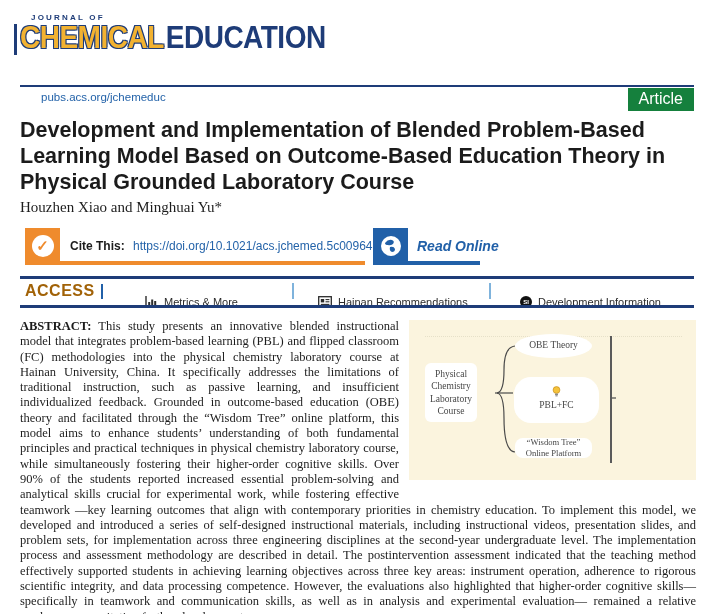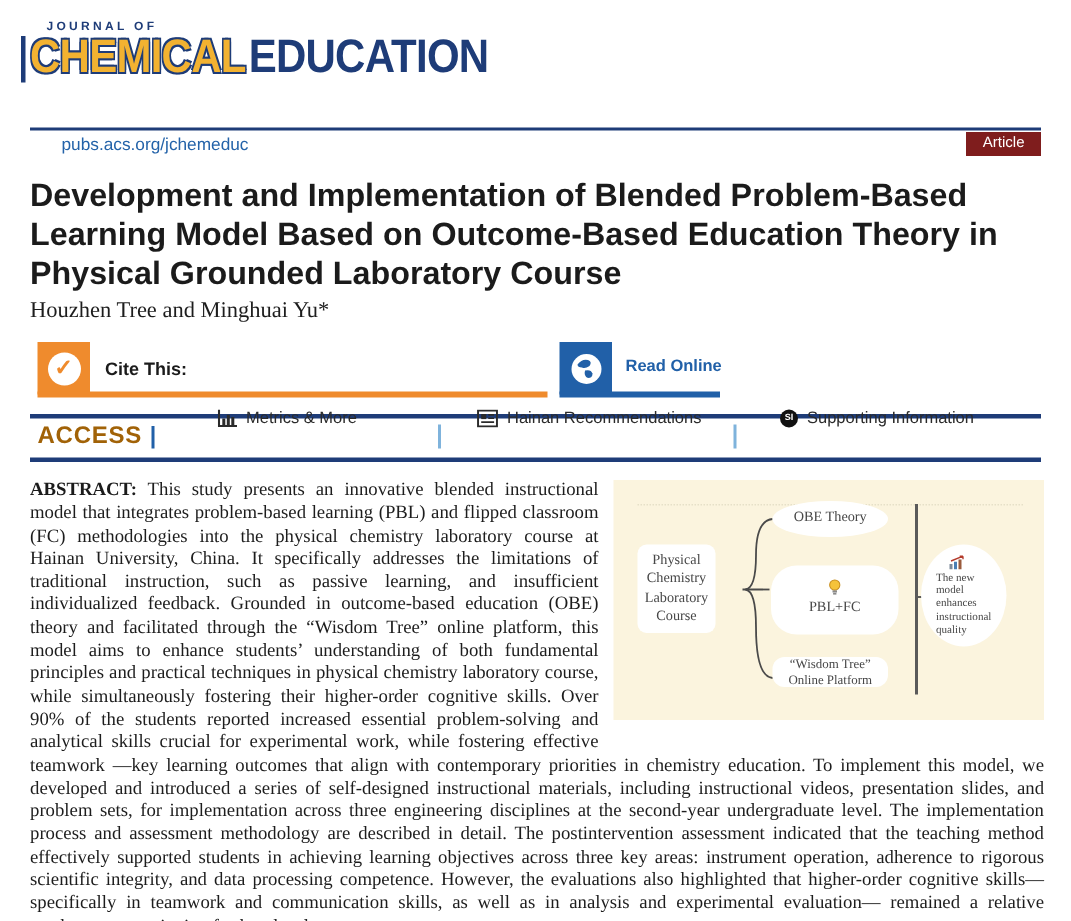--- a/index.html
+++ b/index.html
@@ -28,21 +28,21 @@
 
   .rule { position:absolute; left:20px; width:674px; background:#1e3c78; }
   #rule-top { top:85px; height:2px; }
 
   .site-url {
     position:absolute; left:20px; top:91px;
     font-size:11.5px; color:#2463a9; text-decoration:none;padding-left:21px;
   }
   .article-badge {
     position:absolute; right:20px; top:88px;
-    background:#7f1d1d; color:#fff; font-size:10px;
+    background:#15803d; color:#fff; font-size:16px;
     padding:2px 11px 3px 11px;
   }
 
   
   .title {
     position:absolute; left:20px; top:117px; width:680px;
     font-size:21.5px; font-weight:bold; color:#1b1b1b; line-height:1.22;
   }
   .authors {
     position:absolute; left:20px; top:199px;
@@ -68,33 +68,33 @@
     font-size:12px; color:#2463a9; text-decoration:none;
   }
   #cite-underline { position:absolute; left:25px; top:261px; width:340px; height:3.5px; background:#ef8b2d; }
 
   .read-iconbox {
     position:absolute; left:373px; top:228px; width:35px; height:35px;
     background:#2160a8; display:flex; align-items:center; justify-content:center; cursor:pointer;
   }
   .read-label {
     position:absolute; left:417px; top:238px;
-    font-size:11px; font-weight:bold; color:#2160a8; text-decoration:none;
+    font-size:14px; font-weight:bold; color:#2160a8; text-decoration:none;font-style:italic;
   }
   #read-underline { position:absolute; left:373px; top:261px; width:107px; height:3.5px; background:#2160a8; }
 
   
   #rule-acc-top { top:276px; height:2.5px; }
   #rule-acc-bot { top:305px; height:2.5px; }
   .access-word {
     position:absolute; left:25px; top:282px;
     font-size:16px; font-weight:bold; color:#a16207; letter-spacing:0.5px;
   }
   .access-vbar { position:absolute; left:101px; top:284px; width:2px; height:15px; background:#2160a8; }
-  .acc-item { position:absolute; top:273px; display:flex; align-items:center; gap:6px; cursor:pointer; }
+  .acc-item { position:absolute; top:296px; display:flex; align-items:center; gap:6px; cursor:pointer; }
   .acc-item span.lbl { font-size:11px; color:#2b2b2b; }
   #acc1 { left:145px; } #acc2 { left:318px; } #acc3 { left:520px; }
   .acc-sep { position:absolute; top:283px; width:1.5px; height:16px; background:#7fb3dc; }
   #sep1 { left:292px; } #sep2 { left:489px; }
   .si-circle {
     width:12px; height:12px; border-radius:50%; background:#111;
     color:#fff; font-size:6px; font-weight:bold;
     display:flex; align-items:center; justify-content:center;
   }
 
@@ -141,26 +141,27 @@
   <div class="mast-top">JOURNAL OF</div>
   <div class="mast-main">
     <span class="mast-chem">CHEMICAL</span><span class="mast-edu">EDUCATION</span>
   </div>
 
   <div class="rule" id="rule-top"></div>
   <a class="site-url" href="#">pubs.acs.org/jchemeduc</a>
   <div class="article-badge">Article</div>
 
   <h1 class="title">Development and Implementation of Blended Problem-Based Learning Model Based on Outcome-Based Education Theory in Physical Grounded Laboratory Course</h1>
-  <div class="authors">Houzhen Tree and Minghuai Yu*</div>
+  <div class="authors">Houzhen Xiao and Minghuai Yu*</div>
 
   <div class="cite-iconbox">
     <div class="check-circle">✓</div>
   </div>
   <div class="cite-label">Cite This:</div>
+  <a class="doi-link" href="#">https://doi.org/10.1021/acs.jchemed.5c00964</a>
   <div id="cite-underline"></div>
 
   <div class="read-iconbox">
     <svg class="svg-icon" width="22" height="22" viewBox="0 0 22 22">
       <circle cx="11" cy="11" r="10" fill="#ffffff"></circle>
       <path d="M5 8 Q8 4 12 5 Q15 6 13 9 Q10 11 8 10 Q5 10 5 8 Z" fill="#2160a8"></path>
       <path d="M10 12 Q14 11 15 14 Q15 17 12 17 Q9 16 10 12 Z" fill="#2160a8"></path>
     </svg>
   </div>
   <a class="read-label" href="#">Read Online</a>
@@ -188,21 +189,21 @@
       <line x1="7.5" y1="3.6" x2="11.4" y2="3.6" stroke="#2b2b2b" stroke-width="1.1"></line>
       <line x1="7.5" y1="5.8" x2="11.4" y2="5.8" stroke="#2b2b2b" stroke-width="1.1"></line>
       <line x1="2.8" y1="8.4" x2="11.4" y2="8.4" stroke="#2b2b2b" stroke-width="1.1"></line>
     </svg>
     <span class="lbl">Hainan Recommendations</span>
   </div>
   <div class="acc-sep" id="sep2"></div>
 
   <div class="acc-item" id="acc3">
     <div class="si-circle">SI</div>
-    <span class="lbl">Supporting Information</span>
+    <span class="lbl">Development Information</span>
   </div>
   <div class="rule" id="rule-acc-bot"></div>
 
   <div class="abstract">
 
     <div class="ga-figure">
       <div class="ga-dotted"></div>
 
       <svg class="ga-lines" viewBox="0 0 287 160">
         <path d="M 86 73 L 104 73" stroke="#4a4a4a" stroke-width="1.2" fill="none"></path>
@@ -224,31 +225,18 @@
           <rect x="3.4" y="9.2" width="2.2" height="1.2" fill="#8a8a8a"></rect>
         </svg>
         <span>PBL+FC</span>
       </div>
 
       <div class="ga-box" id="ga-wisdom">“Wisdom Tree”
 Online Platform</div>
 
       <div class="ga-vline"></div>
 
-      <div class="ga-box" id="ga-result">
-        <svg class="svg-icon" width="13" height="10" viewBox="0 0 13 10" style="margin-left:8px; margin-bottom:1px;">
-          <rect x="1" y="6" width="2" height="3.5" fill="#7d8a99"></rect>
-          <rect x="4" y="4.5" width="2" height="5" fill="#4a7fb5"></rect>
-          <rect x="7" y="3" width="2" height="6.5" fill="#9a5b3c"></rect>
-          <path d="M2 4 L10 0.8 M10 0.8 L7.8 0.8 M10 0.8 L10 2.8" stroke="#b33a2b" stroke-width="0.9" fill="none"></path>
-        </svg>
-        <span style="white-space:pre-line;">The new
-model
-enhances
-instructional
-quality</span>
-      </div>
     </div>
 
     <b class="abs-label">ABSTRACT:</b><span> This study presents an innovative blended instructional model that integrates problem-based learning (PBL) and flipped classroom (FC) methodologies into the physical chemistry laboratory course at Hainan University, China. It specifically addresses the limitations of traditional instruction, such as passive learning, and insufficient individualized feedback. Grounded in outcome-based education (OBE) theory and facilitated through the “Wisdom Tree” online platform, this model aims to enhance students’ understanding of both fundamental principles and practical techniques in physical chemistry laboratory course, while simultaneously fostering their higher-order cognitive skills. Over 90% of the students reported increased essential problem-solving and analytical skills crucial for experimental work, while fostering effective teamwork —key learning outcomes that align with contemporary priorities in chemistry education. To implement this model, we developed and introduced a series of self-designed instructional materials, including instructional videos, presentation slides, and problem sets, for implementation across three engineering disciplines at the second-year undergraduate level. The implementation process and assessment methodology are described in detail. The postintervention assessment indicated that the teaching method effectively supported students in achieving learning objectives across three key areas: instrument operation, adherence to rigorous scientific integrity, and data processing competence. However, the evaluations also highlighted that higher-order cognitive skills— specifically in teamwork and communication skills, as well as in analysis and experimental evaluation— remained a relative weakness, necessitating further development.</span>
   </div>
 
 </div>
 
 </body></html>

